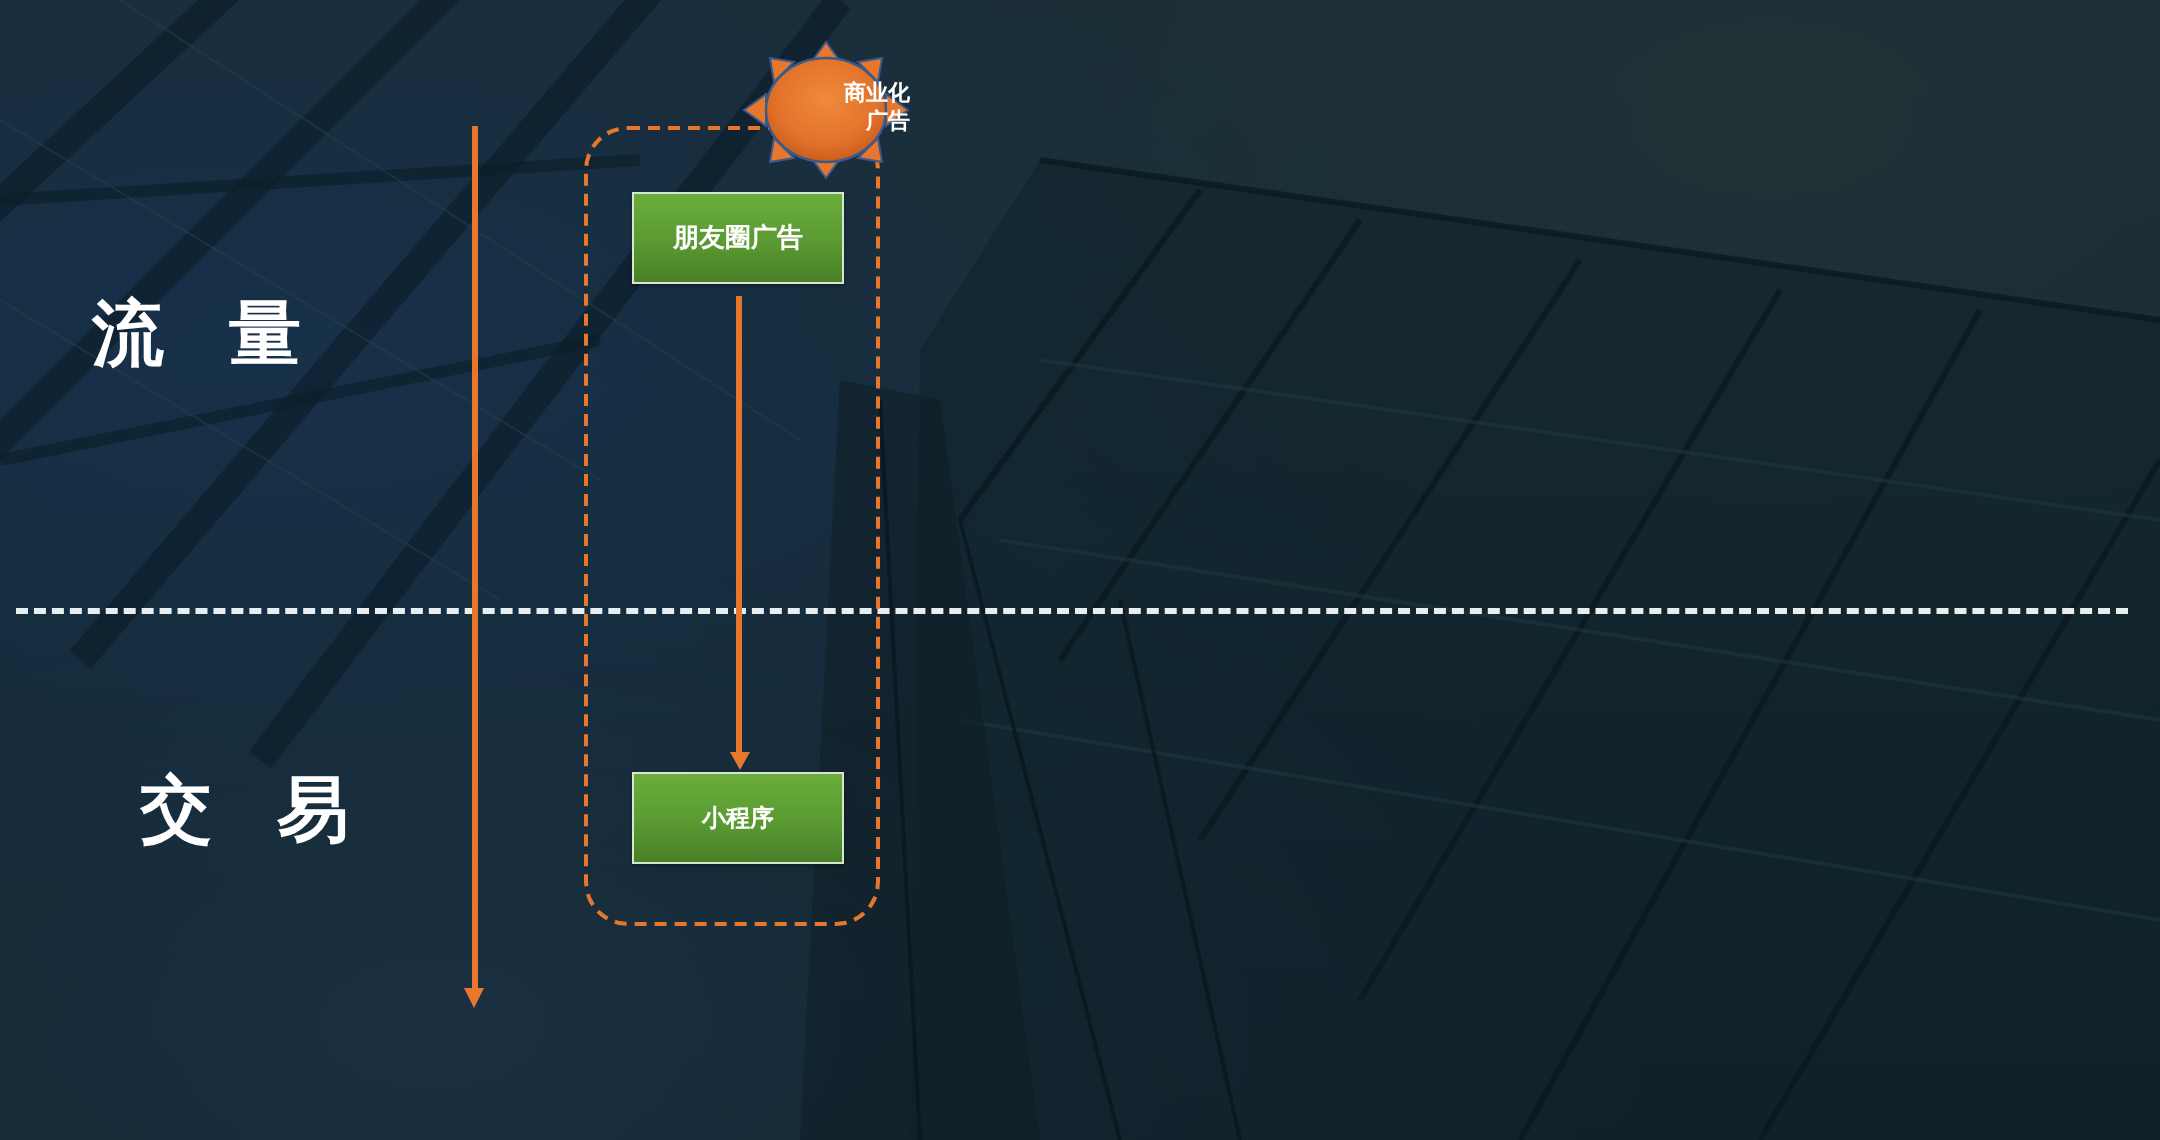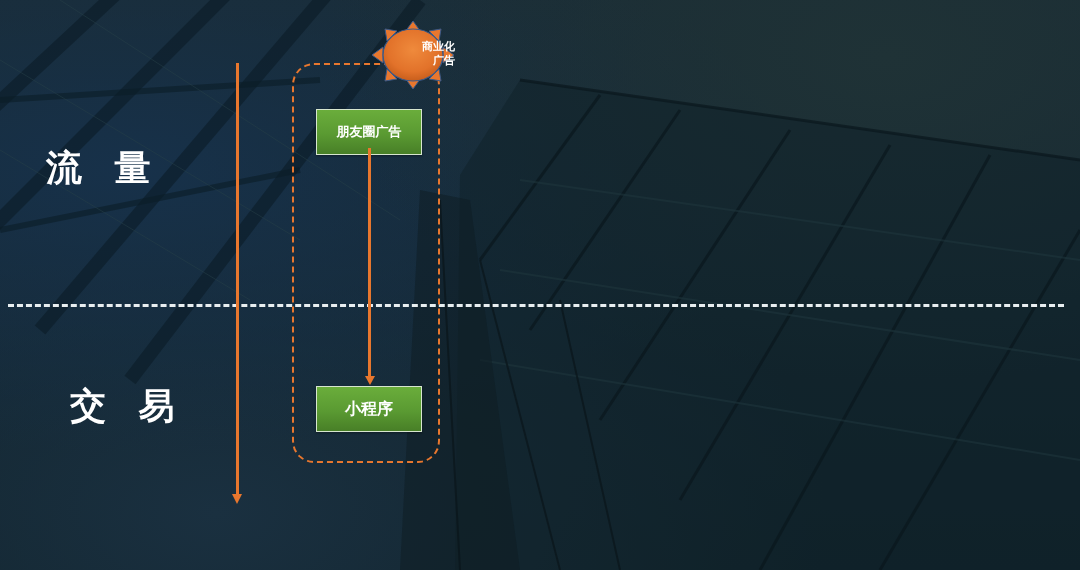--- a/index.html
+++ b/index.html
@@ -85,22 +85,22 @@
       box-sizing: border-box;
       border: 1.5px solid #d7e6cf;
       background: linear-gradient(180deg, #6aad3b 0%, #5a9a32 55%, #487f27 100%);
       color: #ffffff;
       display: flex;
       align-items: center;
       justify-content: center;
       font-weight: bold;
       box-shadow: 0 1px 2px rgba(0,0,0,0.35);
     }
-    .node-moments { top: 109px; font-size: 13px; }
-    .node-miniprogram { top: 386px; font-size: 16px; }
+    .node-moments { top: 96px; font-size: 13px; }
+    .node-miniprogram { top: 386px; font-size: 12px; }
 
     .flow-line {
       position: absolute;
       left: 368px;
       top: 148px;
       width: 3px;
       height: 230px;
       background: #e8772e;
     }
     .flow-head {

